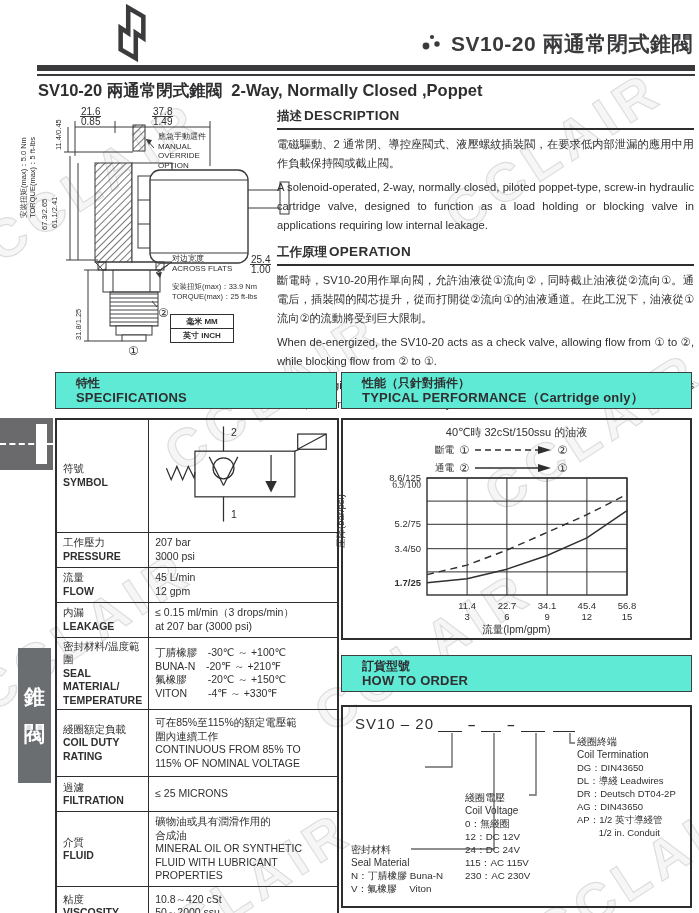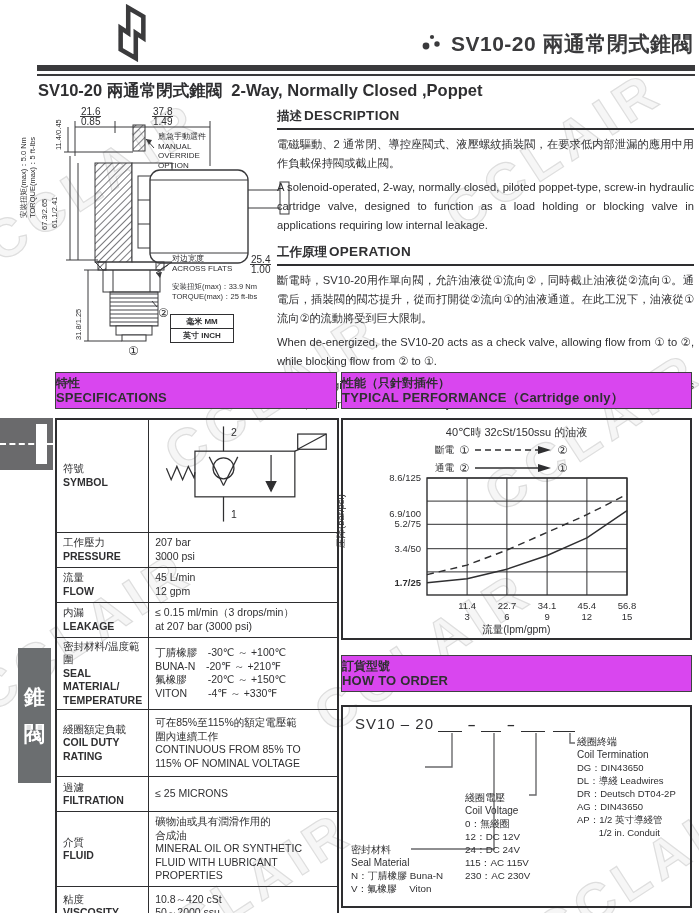--- a/index.html
+++ b/index.html
@@ -33,22 +33,22 @@
   .circ{position:absolute;font-size:12px;color:#2f2f31;}
   
   #rightcol{left:277px;top:108px;width:417px;}
   .sec-head{display:flex;align-items:baseline;gap:2px;border-bottom:2.2px solid #2e2e30;
             padding-bottom:3px;}
   .sec-head .zh{font-size:12.5px;font-weight:bold;}
   .sec-head .en{font-size:13.5px;font-weight:bold;letter-spacing:0.3px;}
   .para{margin:5px 0 3px;font-size:11.2px;line-height:19px;text-align:justify;color:#2f2f31;}
   .mt{margin-top:9px;text-align:center;}
   
-  .gray-head{position:absolute;z-index:1;background:#d946ef;border:1.5px solid #3f3f41;
-             box-sizing:border-box;padding:3px 0 4px;}
+  .gray-head{position:absolute;z-index:1;background:#5eead4;border:1.5px solid #3f3f41;
+             box-sizing:border-box;padding:3px 20px 4px;}
   .gray-head .zh{font-size:12px;font-weight:bold;line-height:14px;}
   .gray-head .en{font-size:13px;font-weight:bold;line-height:16px;letter-spacing:0.2px;}
   #spec-head{left:55px;top:372px;width:282px;height:37px;}
   #perf-head{left:341px;top:372px;width:351px;height:37px;}
   #order-head{left:341px;top:655px;width:351px;height:37px;}
   
   #spec-table{position:absolute;left:55px;top:418px;width:282px;z-index:1;
               border-collapse:collapse;border:2px solid #2e2e30;}
   #spec-table td{border:1.3px solid #2e2e30;padding:2px 6px;vertical-align:middle;
                  font-size:10.5px;line-height:13.5px;color:#2f2f31;}
@@ -409,21 +409,21 @@
         <line x1="84" y1="58.0" x2="284" y2="58.0" stroke="#2f2f31" stroke-width="1"></line>
         <rect x="84" y="58" width="200" height="117" fill="none" stroke="#2f2f31" stroke-width="1.4"></rect>
         <polyline points="84.0,154.6 124.1,145.1 163.9,130.1 204.1,112.4 243.9,94.7 284.0,74.3" fill="none" stroke="#2f2f31" stroke-width="1.4" stroke-linejoin="round" stroke-dasharray="7 5"></polyline>
         <polyline points="84.0,162.8 124.1,158.7 163.9,149.2 204.1,135.5 243.9,117.9 284.0,90.7" fill="none" stroke="#2f2f31" stroke-width="1.4" stroke-linejoin="round"></polyline>
       </svg>
     <div id="ylab">压降(bar/psi)</div>
     <div id="xlab">流量(lpm/gpm)</div>
   <div class="ytick" style="top: 157px; font-weight: bold;">1.7/25</div>
       <div class="ytick" style="top: 122.744px;">3.4/50</div>
       <div class="ytick" style="top: 98.2558px;">5.2/75</div>
-      <div class="ytick" style="top: 88px;">6.9/100</div>
+      <div class="ytick" style="top: 60px; font-family: Liberation Serif, serif;">6.9/100</div>
       <div class="ytick" style="top: 52px;">8.6/125</div>
       <div class="xtick" style="left: 102.141px; top: 180px;">11.4
 3</div>
       <div class="xtick" style="left: 141.93px; top: 180px;">22.7
 6</div>
       <div class="xtick" style="left: 182.07px; top: 180px;">34.1
 9</div>
       <div class="xtick" style="left: 221.859px; top: 180px;">45.4
 12</div>
       <div class="xtick" style="left: 262px; top: 180px;">56.8

